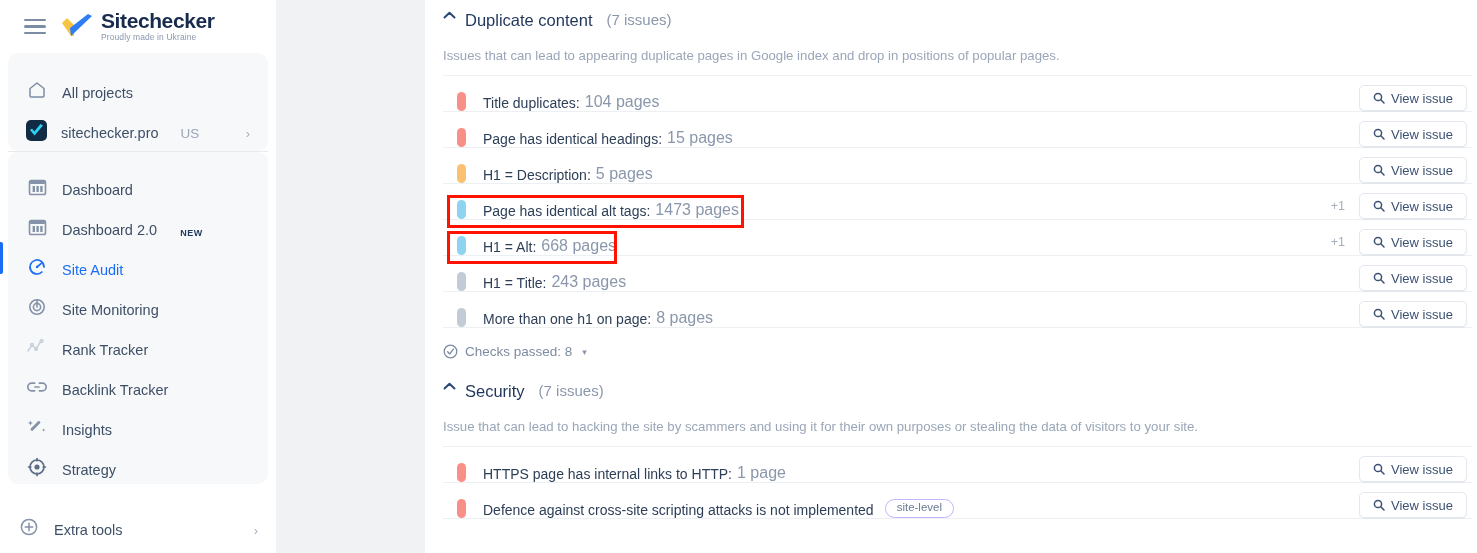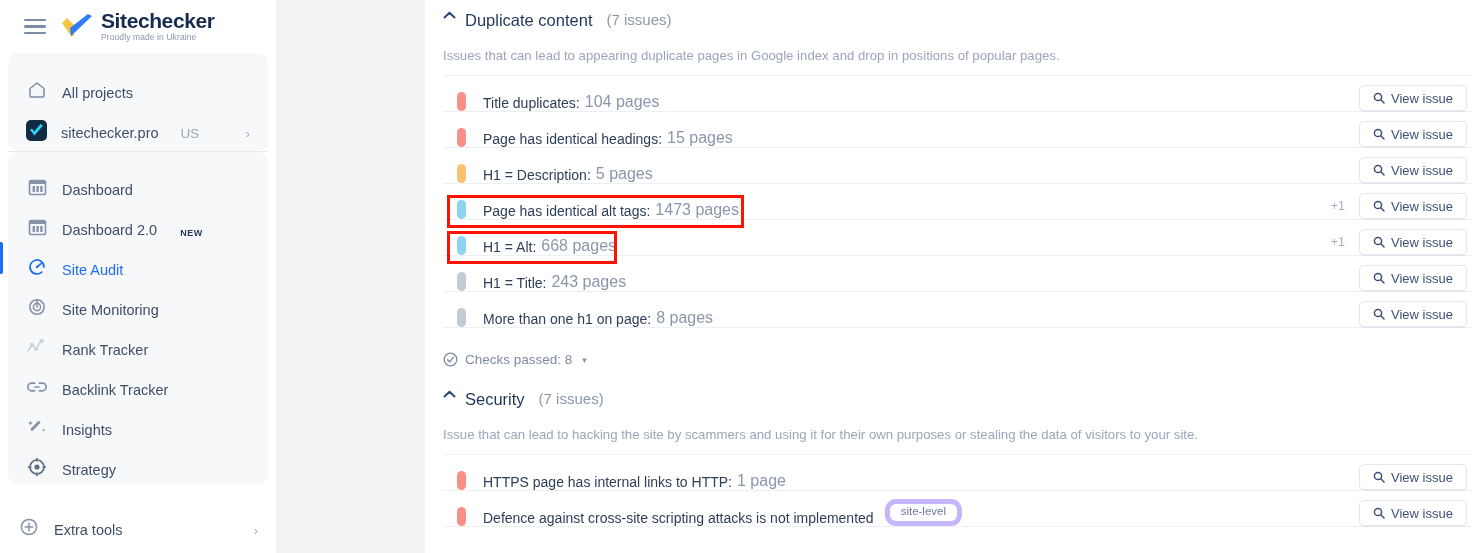--- a/index.html
+++ b/index.html
@@ -113,41 +113,41 @@
   .sev.notice   { background: #c3cbd6; }
 
   .issue-name {
     margin-left: 17px;
     font-size: 14px; color: #2d3e57;
     white-space: nowrap;
   }
   .issue-count { color: #8a97ab; margin-left: 5px; }
   .pill {
     margin-left: 11px;
-    border: 5px solid #c4b5fd; border-radius: 11px;
+    border: 1px solid #c4b5fd; border-radius: 11px;
     padding: 2px 11px 4px; font-size: 11.5px; color: #6b7b94;
     display: inline-block; line-height: 1;
   }
   .plus-badge {
     margin-left: auto; font-size: 12.5px; color: #a3aebd;
   }
   .view-btn {
     margin-left: 14px; margin-right: 5px;
     background: #fff; border: 1px solid #e3e8ef; border-radius: 5px;
     height: 26px; min-width: 108px;
     display: flex; align-items: center; justify-content: center; gap: 6px;
     font-size: 13px; color: #3c5173; cursor: pointer;
     box-shadow: 0 1px 1px rgba(23,43,77,0.05);
   }
   .view-btn.pushed { margin-left: 0; }
   .row-right { margin-left: auto; display: flex; align-items: center; }
 
   .checks-passed {
     display: flex; align-items: center; gap: 7px;
-    margin-top: 24px; margin-bottom: 6px;
+    margin-top: 16px; margin-bottom: 6px;
     font-size: 13.5px; color: #7d8ba0; cursor: pointer;
   }
   .caret-down-sm { font-size: 9px; color: #8a97ab; margin-left: 3px; }
 
   .hl-box { position: absolute; border: 3px solid #ff1200; pointer-events: none; }
 
   svg { display: block; }
 </style>
 </head>
 <body>

